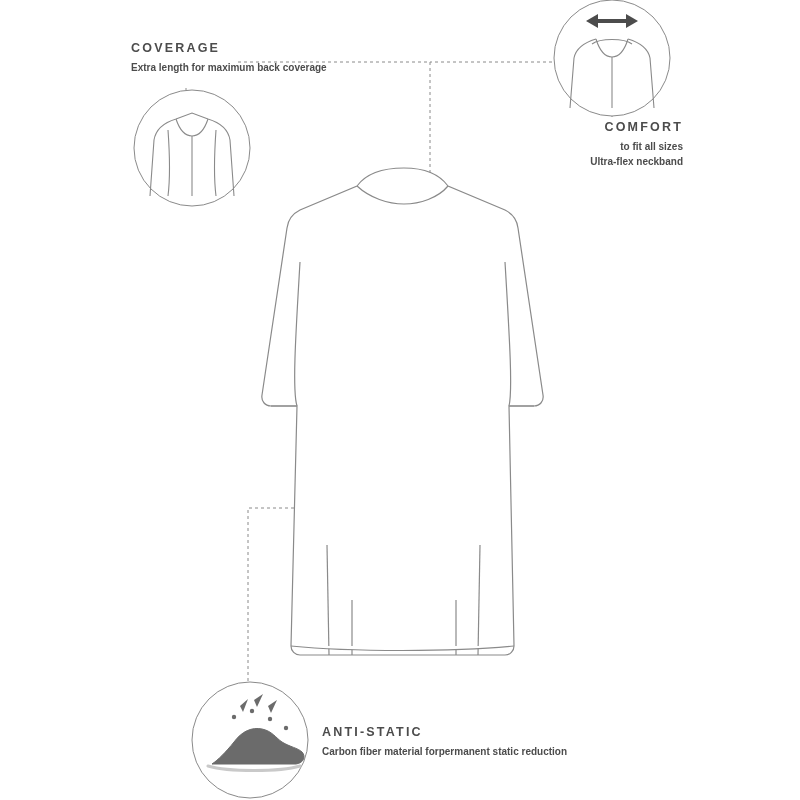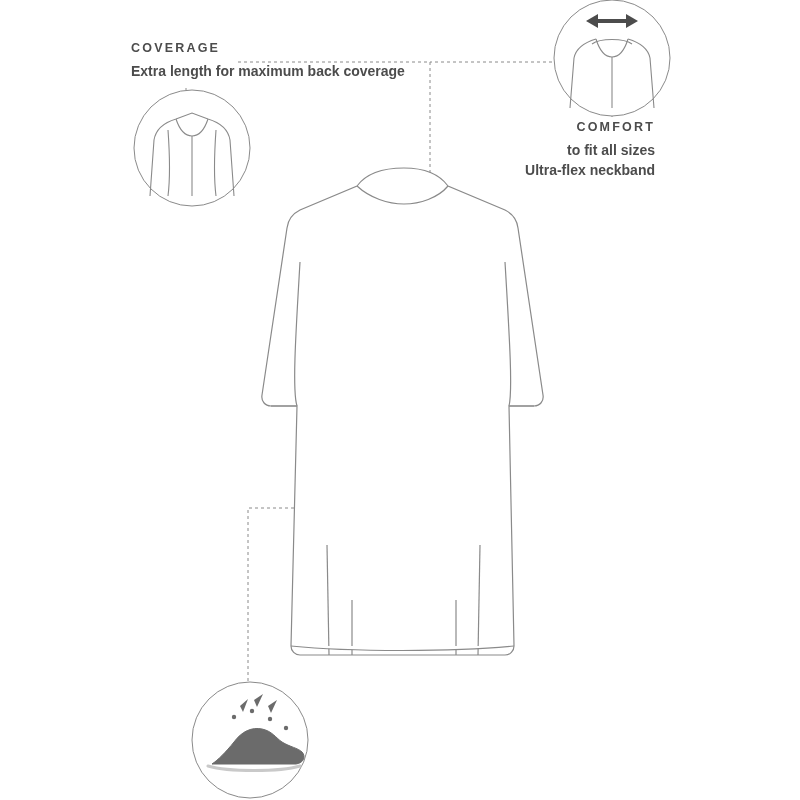--- a/index.html
+++ b/index.html
@@ -29,32 +29,32 @@
   }
   .callout-title {
     font-size: 12.5px;
     font-weight: bold;
     letter-spacing: 2.2px;
     color: #4c4c4c;
     line-height: 1.2;
     white-space: nowrap;
   }
   .callout-body {
-    font-size: 14px;
+    font-size: 10px;
     font-weight: bold;
     color: #4c4c4c;
     line-height: 1.45;
     margin-top: 5px;
   }
   .ta-right { text-align: right; }
   .ta-left { text-align: left; }
 
   
   #callout-coverage { left: 131px; top: 41px; }
-  #callout-comfort  { left: 429px; top: 120px; width: 226px; }
+  #callout-comfort  { left: 457px; top: 120px; width: 226px; }
   #callout-antistatic { left: 322px; top: 725px; }
 
   .cap-line { display: block; }
 </style>
 </head>
 <body>
 
 <div id="stage">
 
   <svg class="svg-layer" viewBox="0 0 800 800" xmlns="http://www.w3.org/2000/svg">
@@ -165,14 +165,18 @@
   </div>
 
   <div class="callout ta-right" id="callout-comfort">
     <div class="callout-title">COMFORT</div>
     <div class="callout-body">
       <span class="cap-line">to fit all sizes</span>
       <span class="cap-line">Ultra-flex neckband</span>
     </div>
   </div>
 
+  <div class="callout ta-left" id="callout-antistatic">
+    <div class="callout-title">ANTI-STATIC</div>
+    <div class="callout-body">Carbon fiber material forpermanent static reduction</div>
+  </div>
 
 </div>
 
 </body></html>

